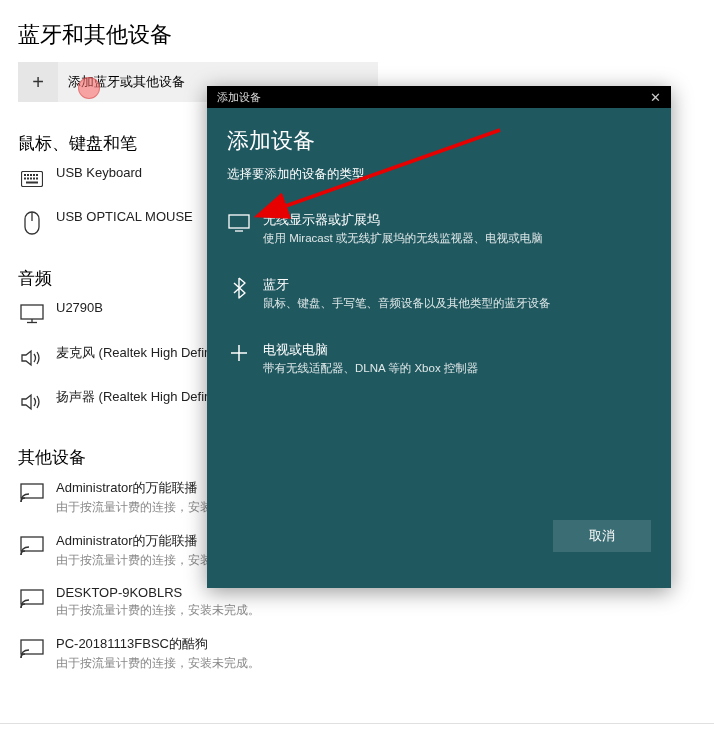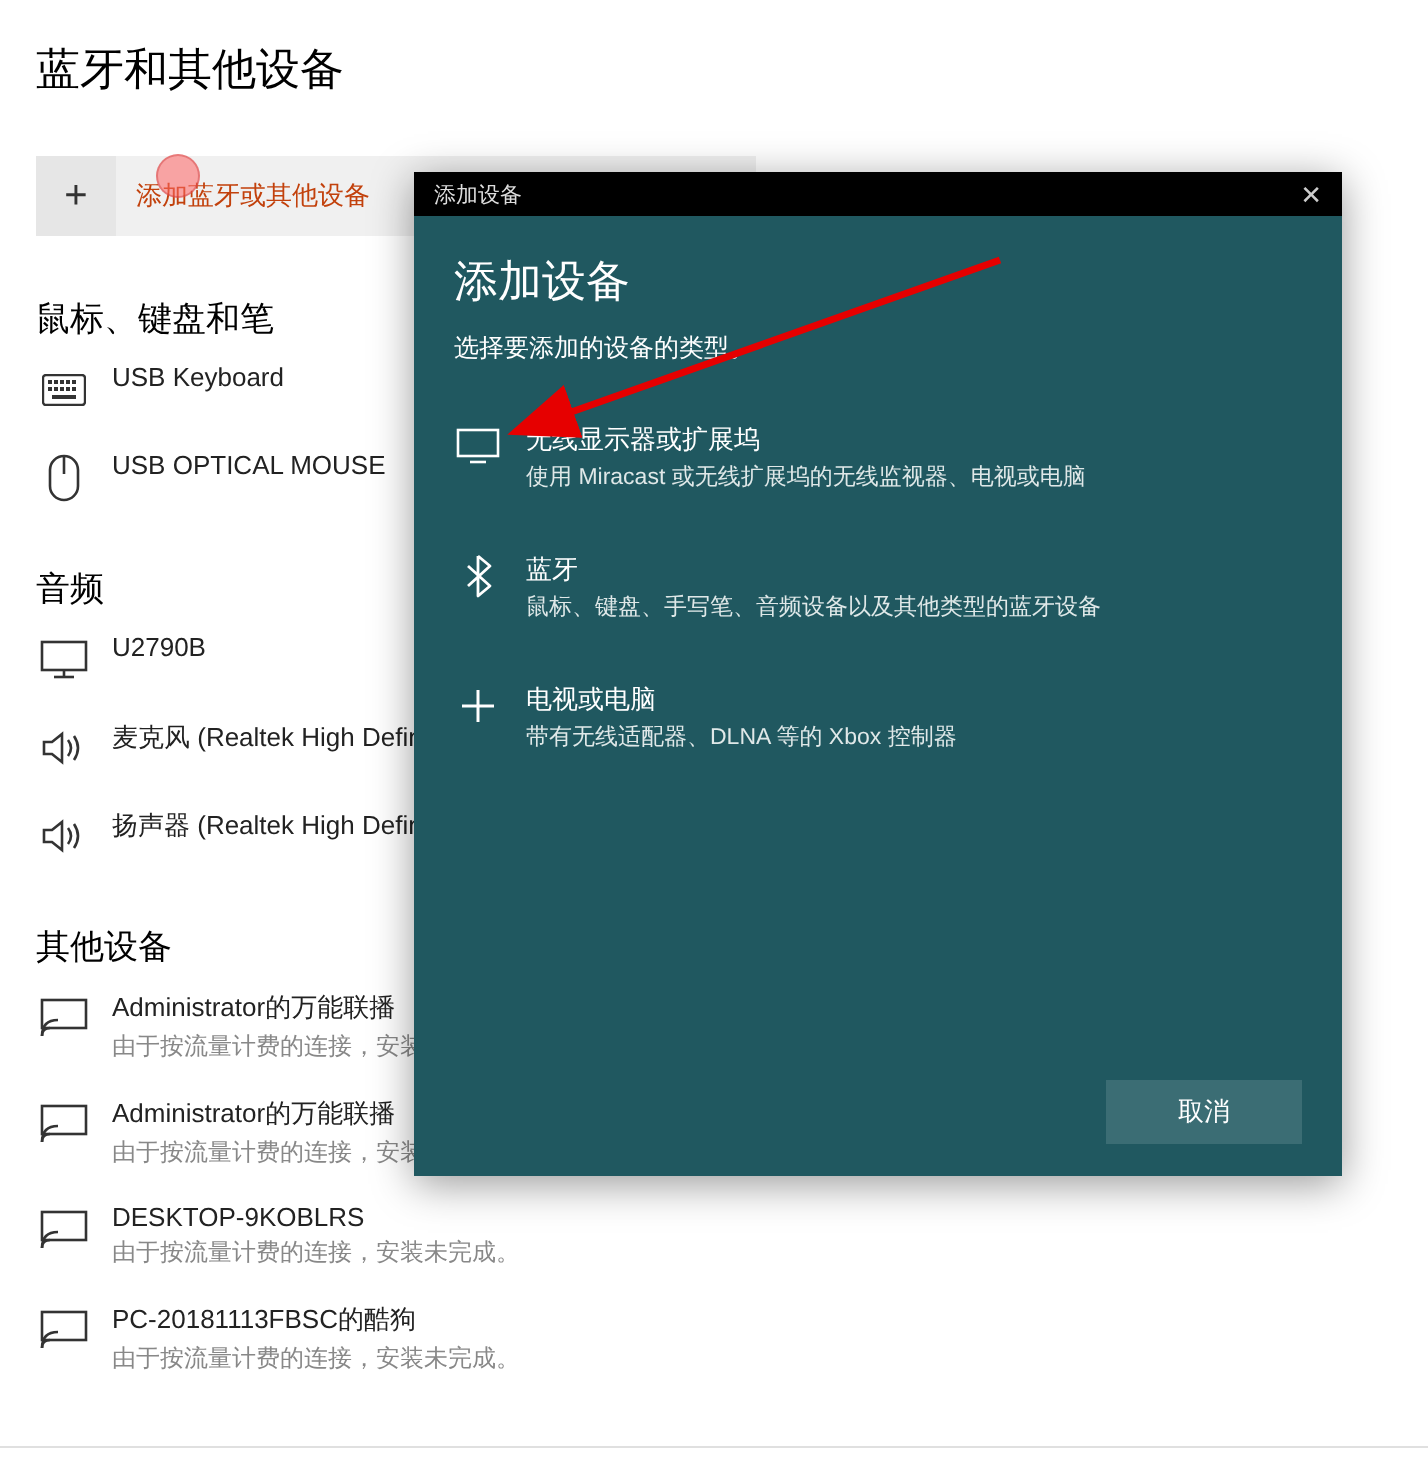--- a/index.html
+++ b/index.html
@@ -12,21 +12,21 @@
   overflow: hidden;
 }
 .settings-page {
   padding: 20px 18px;
   width: 100%;
 }
 .page-title {
   font-size: 22px;
   font-weight: 400;
   color: #000;
-  margin-bottom: 28px;
+  margin-bottom: 12px;
 }
 .add-device-bar {
   background: #f0f0f0;
   display: flex;
   align-items: center;
   height: 40px;
   width: 360px;
   cursor: pointer;
 }
 .add-device-bar .plus-box {
@@ -35,21 +35,21 @@
   display: flex;
   align-items: center;
   justify-content: center;
   background: #e6e6e6;
   font-size: 20px;
   color: #333;
 }
 .add-device-bar .label {
   font-size: 13px;
   margin-left: 10px;
-  color: #c2410c;
+  color: #000000;
   text-align: center;
 }
 .cursor-spot {
   position: absolute;
   left: 78px;
   top: 77px;
   width: 22px;
   height: 22px;
   border-radius: 50%;
   background: rgba(255,100,100,0.55);
@@ -153,21 +153,21 @@
 .option-row .opt-text .opt-title {
   font-size: 13px;
   font-weight: 500;
 }
 .option-row .opt-text .opt-desc {
   font-size: 11.5px;
   margin-top: 2px;
   color: #dfe8e8;
 }
 .dialog-footer {
-  padding: 14px 20px 16px;
+  padding: 14px 20px 36px;
   display: flex;
   justify-content: flex-end;
 }
 .cancel-btn {
   background: #3b6d74;
   color: #fff;
   border: none;
   font-size: 13px;
   padding: 7px 36px;
   cursor: pointer;

